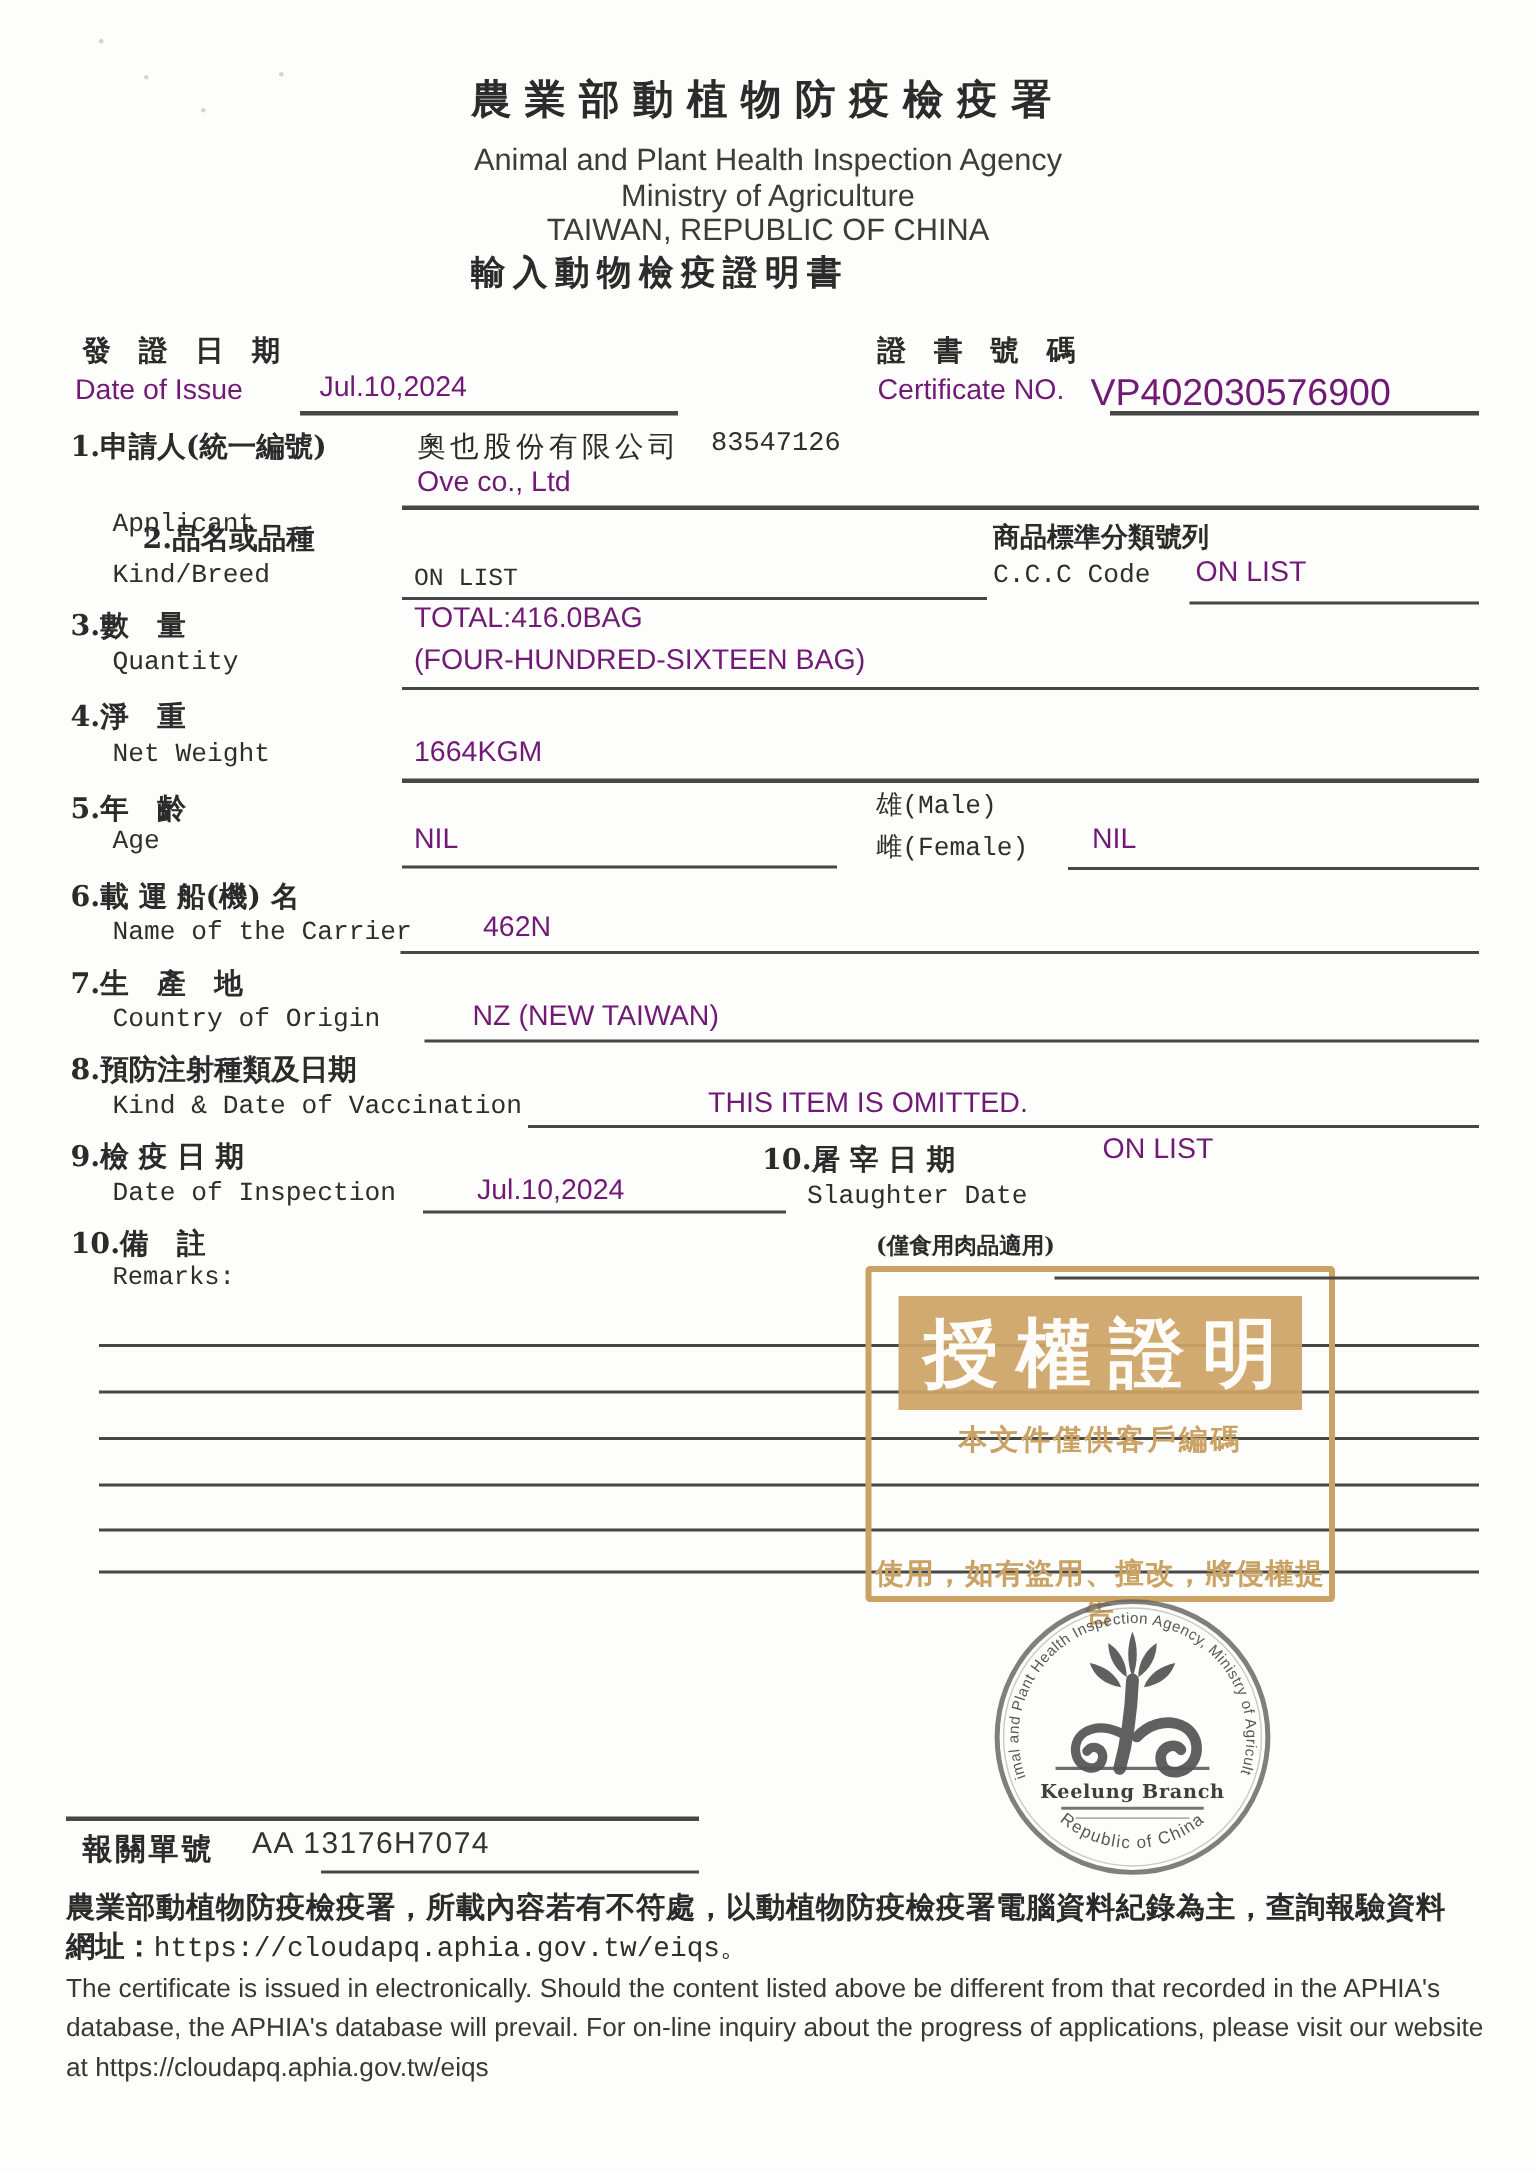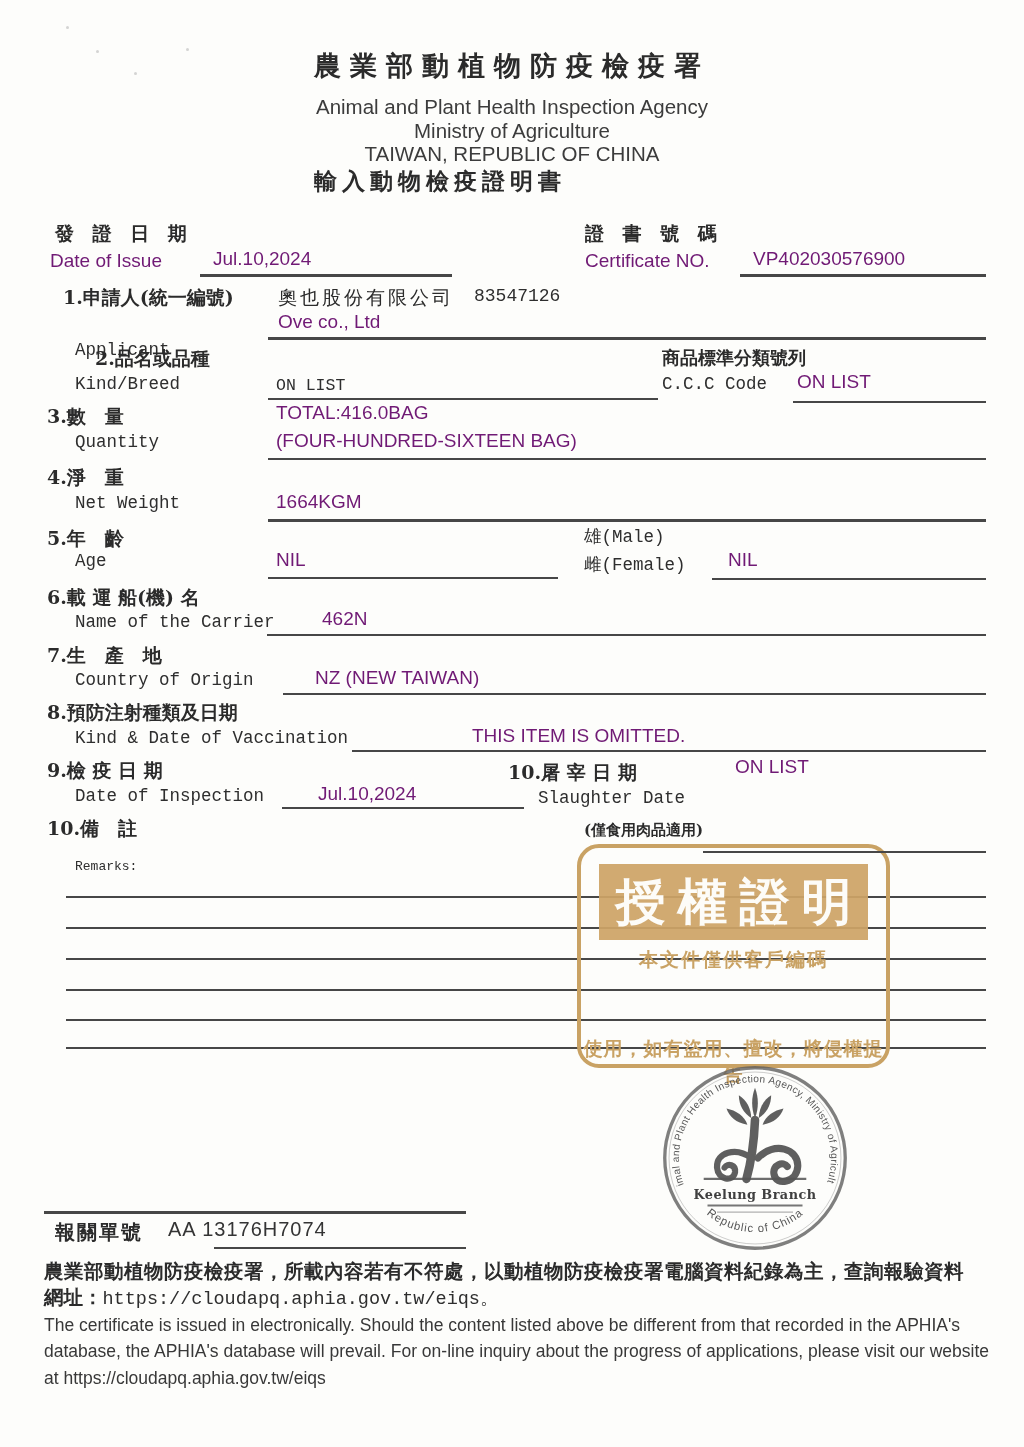--- a/index.html
+++ b/index.html
@@ -8,21 +8,21 @@
   .abs{position:absolute;white-space:nowrap;}
   .zh{font-family:"DejaVu Serif","Liberation Serif",serif;font-weight:700;color:#2b2b2b;}
   .mono{font-family:"Liberation Mono","DejaVu Sans Mono",monospace;color:#2e2e2e;}
   .sans{font-family:"Liberation Sans","DejaVu Sans",sans-serif;color:#701a75;}
   .hline{position:absolute;background:#474747;height:2px;z-index:1;}
   .center{text-align:center;}
   .speck{position:absolute;width:3px;height:3px;border-radius:50%;background:#b9b9b9;opacity:.6;}
 
   
   #stamp{position:absolute;left:577px;top:844px;width:313px;height:224px;
-         border:4px solid #c9a264;border-radius:22px;z-index:2;box-sizing:border-box;}
+         border:4px solid #c9a264;border-radius:3px;z-index:2;box-sizing:border-box;}
   #stamp .bar{position:absolute;left:18px;right:18px;top:16px;height:76px;
          background:rgba(205,164,102,0.93);display:flex;align-items:center;justify-content:center;}
   #stamp .bar .t{font-size:50px;font-weight:700;color:#fdfcf8;letter-spacing:12px;margin-right:-12px;}
   #stamp .sub{position:absolute;left:0;right:0;top:99px;text-align:center;
          font-size:19px;font-weight:700;color:#c9a264;letter-spacing:2px;}
   #stamp .code{position:absolute;left:0;right:0;top:116px;text-align:center;
          font-size:66px;font-weight:400;color:#c9a264;letter-spacing:3px;}
   #stamp .warn{position:absolute;left:0;right:0;top:188px;text-align:center;
          font-size:19px;font-weight:700;color:#c9a264;letter-spacing:1px;}
 
@@ -50,24 +50,24 @@
   <div class="abs sans center" style="left:0;width:1024px;top:142px;font-size:20.5px;color:#3c3c3c;">TAIWAN, REPUBLIC OF CHINA</div>
   <div class="abs zh center" style="left:0;width:880px;top:166px;font-size:23px;letter-spacing:5px;">輸入動物檢疫證明書</div>
 
   <div class="abs zh" style="left:55px;top:221px;font-size:19px;letter-spacing:6px;">發 證 日 期</div>
   <div class="abs sans" style="left:50px;top:250px;font-size:19px;">Date of Issue</div>
   <div class="abs sans" style="left:213px;top:248px;font-size:19px;">Jul.10,2024</div>
   <div class="hline" style="left:200px;top:274px;width:252px;height:3px;"></div>
 
   <div class="abs zh" style="left:585px;top:221px;font-size:19px;letter-spacing:6px;">證 書 號 碼</div>
   <div class="abs sans" style="left:585px;top:250px;font-size:19px;">Certificate NO.</div>
-  <div class="abs sans" style="left:753px;top:248px;font-size:19px;">VP402030576900</div>
+  <div class="abs sans" style="left:727px;top:248px;font-size:25px;">VP402030576900</div>
   <div class="hline" style="left:740px;top:274px;width:246px;height:3px;"></div>
 
-  <div class="abs zh" style="left:47px;top:285px;font-size:19px;margin-left:16px;">1.申請人(統一編號)</div>
+  <div class="abs zh" style="left:47px;top:285px;font-size:19px;">1.申請人(統一編號)</div>
   <div class="abs zh" style="left:278px;top:285px;font-size:19px;letter-spacing:3px;font-weight:400;">奧也股份有限公司</div>
   <div class="abs mono" style="left:474px;top:286px;font-size:18px;">83547126</div>
   <div class="abs mono" style="left:75px;top:312px;font-size:17.5px;margin-top:28px;">Applicant</div>
   <div class="abs sans" style="left:278px;top:311px;font-size:19px;">Ove co., Ltd</div>
   <div class="hline" style="left:268px;top:337px;width:718px;height:3px;"></div>
 
   <div class="abs zh" style="left:47px;top:346px;font-size:19px;margin-left:48px;">2.品名或品種</div>
   <div class="abs zh" style="left:662px;top:346px;font-size:18px;">商品標準分類號列</div>
   <div class="abs mono" style="left:75px;top:374px;font-size:17.5px;">Kind/Breed</div>
   <div class="abs mono" style="left:276px;top:376px;font-size:16.5px;">ON LIST</div>
@@ -114,21 +114,21 @@
   <div class="abs zh" style="left:47px;top:758px;font-size:19px;">9.檢 疫 日 期</div>
   <div class="abs zh" style="left:508px;top:760px;font-size:19px;">10.屠 宰 日 期</div>
   <div class="abs sans" style="left:735px;top:756px;font-size:19px;">ON LIST</div>
   <div class="abs mono" style="left:75px;top:786px;font-size:17.5px;">Date of Inspection</div>
   <div class="abs sans" style="left:318px;top:783px;font-size:19px;">Jul.10,2024</div>
   <div class="abs mono" style="left:538px;top:788px;font-size:17.5px;">Slaughter Date</div>
   <div class="hline" style="left:282px;top:807px;width:242px;"></div>
 
   <div class="abs zh" style="left:47px;top:816px;font-size:19px;">10.備　註</div>
   <div class="abs zh" style="left:584px;top:821px;font-size:15px;">(僅食用肉品適用)</div>
-  <div class="abs mono" style="left:75px;top:843px;font-size:13px;margin-top:16px;">Remarks:</div>
+  <div class="abs mono" style="left:75px;top:843px;font-size:17px;">Remarks:</div>
 
   <div class="hline" style="left:703px;top:851px;width:283px;z-index:3;"></div>
   <div class="hline" style="left:66px;top:896px;width:920px;"></div>
   <div class="hline" style="left:66px;top:927px;width:920px;"></div>
   <div class="hline" style="left:66px;top:958px;width:920px;"></div>
   <div class="hline" style="left:66px;top:989px;width:920px;"></div>
   <div class="hline" style="left:66px;top:1019px;width:920px;"></div>
   <div class="hline" style="left:66px;top:1047px;width:920px;"></div>
 
   <div id="stamp">

